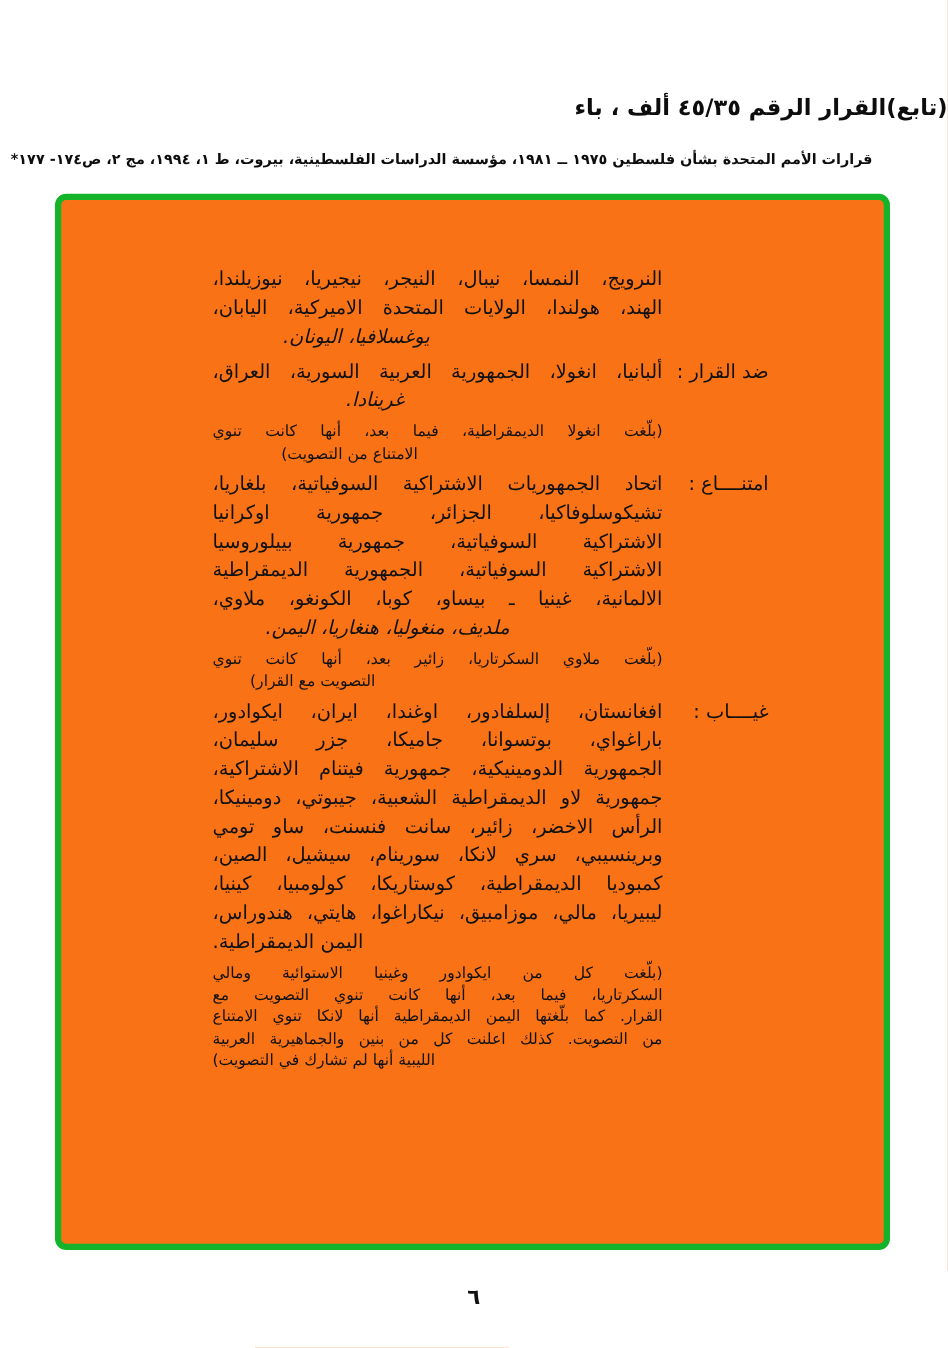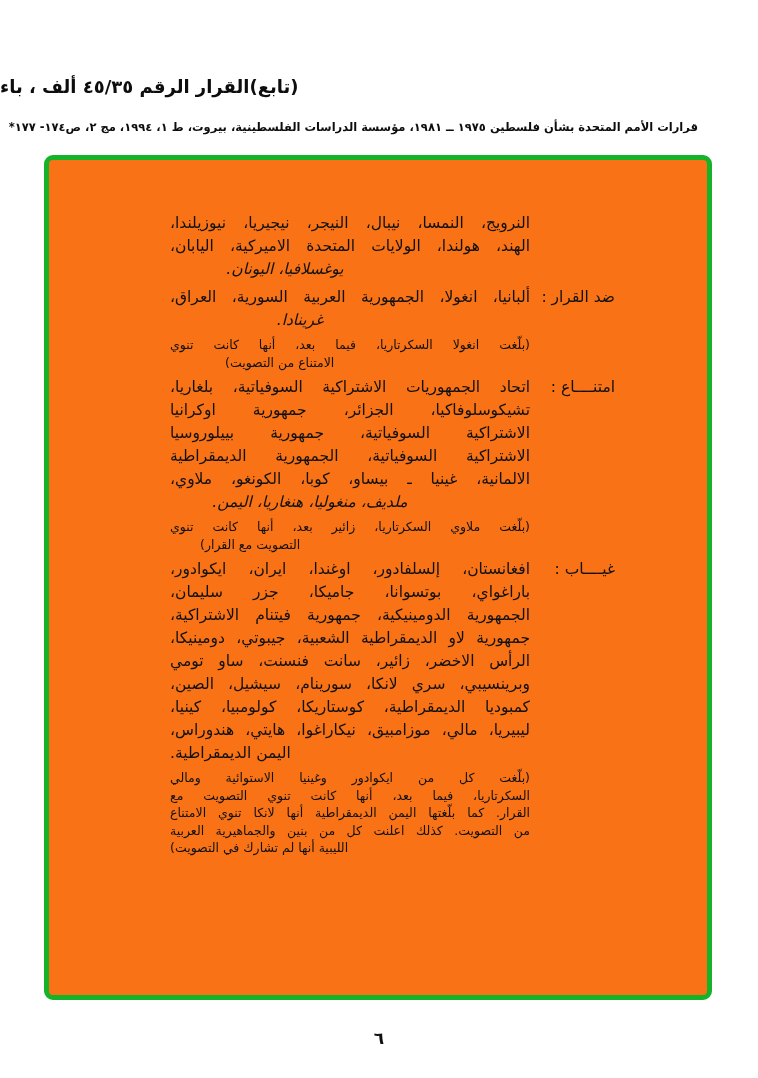--- a/index.html
+++ b/index.html
@@ -7,21 +7,21 @@
     position:relative;
     width:758px; height:1078px;
     background:#ffffff;
     font-family:"DejaVu Sans", sans-serif;
     color:#111;
     overflow:hidden;
   }
   
   .doc-title {
     position:absolute; top:76px; left:0; right:0;
-    direction:rtl; text-align:left;
+    direction:rtl; text-align:right;
     font-size:18px; font-weight:bold;
     letter-spacing:0px;
     color:#0d0d0d;
   }
   .doc-citation {
     position:absolute; top:120px; left:60px; right:60px;
     direction:rtl; text-align:center; white-space:nowrap;
     font-size:11.5px; font-weight:bold;
     color:#0d0d0d;
   }
@@ -83,21 +83,21 @@
           <div class="l-center" style="padding-right:130px;">يوغسلافيا، اليونان.</div>
         </div>
       </div>
 
       <div class="section gap">
         <div class="vote-label">ضد القرار :</div>
         <div class="content">
           <div class="l-just">ألبانيا، انغولا، الجمهورية العربية السورية، العراق،</div>
           <div class="l-center" style="padding-right:100px;">غرينادا.</div>
           <div class="vote-note">
-            <div class="l-just">(بلّغت انغولا السكرتاريا، فيما بعد، أنها كانت تنوي</div>
+            <div class="l-just">(بلّغت انغولا الديمقراطية، فيما بعد، أنها كانت تنوي</div>
             <div class="l-left" style="padding-left:55px;">الامتناع من التصويت)</div>
           </div>
         </div>
       </div>
 
       <div class="section gap">
         <div class="vote-label">امتنــــاع :</div>
         <div class="content">
           <div class="l-just">اتحاد الجمهوريات الاشتراكية السوفياتية، بلغاريا،</div>
           <div class="l-just">تشيكوسلوفاكيا، الجزائر، جمهورية اوكرانيا</div>

